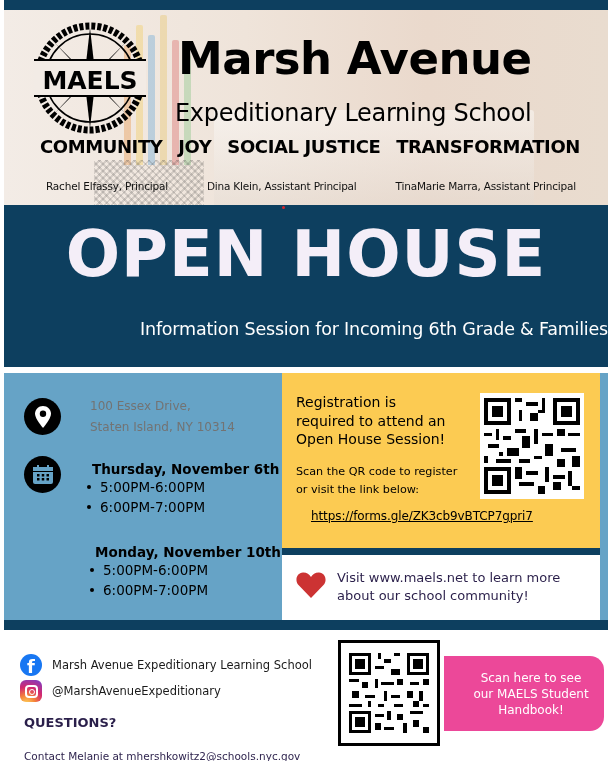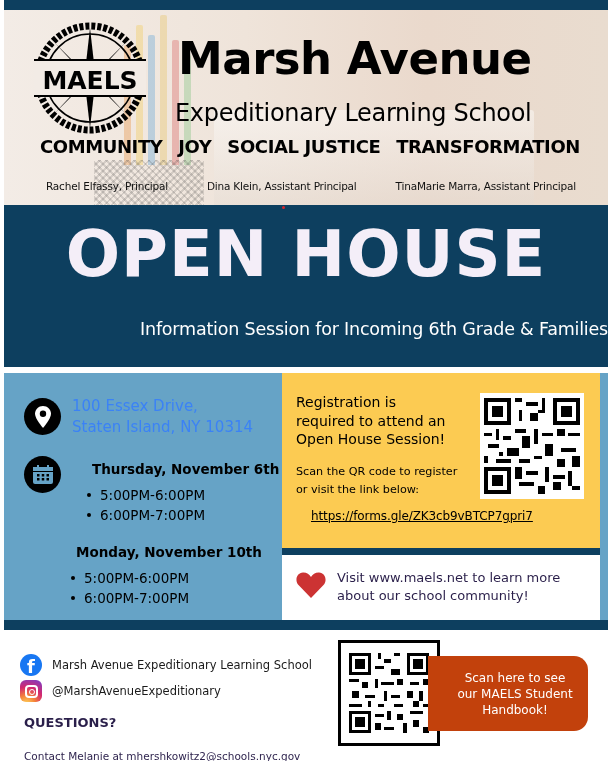--- a/index.html
+++ b/index.html
@@ -38,27 +38,27 @@
   .gap-white { left: 4px; top: 367px; width: 604px; height: 6px; background: #fff; }
 
   .blue-panel { left: 4px; top: 373px; width: 278px; height: 247px; background: #66a3c6; }
   .right-strip { left: 600px; top: 373px; width: 8px; height: 247px; background: #66a3c6; }
   .yellow-panel { left: 282px; top: 373px; width: 318px; height: 175px; background: #fccb52; }
   .navy-div { left: 282px; top: 548px; width: 318px; height: 7px; background: #0d3f5f; }
   .visit-box { left: 282px; top: 555px; width: 318px; height: 65px; background: #ffffff; }
   .navy-bottom { left: 4px; top: 620px; width: 604px; height: 10px; background: #0d3f5f; }
 
   .icon-circle { width: 37px; height: 37px; border-radius: 50%; background: #000; display: flex; align-items: center; justify-content: center; }
-  .addr { left: 72px; top: 396px; font-size: 15px; color: #3b82f6; line-height: 21px; }
+  .addr { left: 90px; top: 396px; font-size: 12px; color: #737373; line-height: 21px; }
   .day { font-weight: bold; font-size: 13.5px; color: #000; margin-left: 17px; }
-  .slots { list-style: none; margin-top: 8px; }
+  .slots { list-style: none; margin-top: 0; }
   .slots li { font-size: 13.5px; color: #000; line-height: 20px; padding-left: 25px; position: relative; }
   .slots li::before { content: ""; position: absolute; left: 12px; top: 8px; width: 4px; height: 4px; background: #000; border-radius: 50%; }
   .sched1 { left: 75px; top: 461px; }
-  .sched2 { left: 59px; top: 544px; }
+  .sched2 { left: 78px; top: 544px; }
 
   .reg-head { left: 296px; top: 393px; font-weight: normal; font-size: 14px; color: #000; line-height: 18.5px; }
   .reg-body { left: 296px; top: 463px; font-size: 11.2px; color: #000; line-height: 17.5px; }
   .reg-link { left: 296px; top: 509px; font-size: 12px; color: #000; text-decoration: underline; letter-spacing: -0.1px; margin-left: 15px; }
   .qr1 { left: 480px; top: 393px; width: 104px; height: 106px; background: #fff; padding: 4px; }
 
   .heart { left: 296px; top: 572px; width: 30px; height: 26px; }
   .visit-text { left: 337px; top: 569px; font-size: 13px; color: #2a1f4a; line-height: 18px; }
 
   .social-row { display: flex; align-items: center; gap: 10px; font-size: 11.5px; color: #1a1a1a; }
@@ -68,21 +68,21 @@
     display: flex; align-items: flex-end; justify-content: center; font-size: 18px; line-height: 1; overflow: hidden; }
   .ig-icon { width: 22px; height: 22px; border-radius: 6px;
     background: radial-gradient(circle at 30% 110%, #fdd85d 0%, #f5833a 30%, #d3286e 60%, #8a3ab9 90%);
     display: flex; align-items: center; justify-content: center; }
   .ig-icon .ring { width: 13px; height: 13px; border: 2px solid #fff; border-radius: 4px; position: relative; }
   .ig-icon .ring::after { content: ""; position: absolute; left: 2.5px; top: 2.5px; width: 4px; height: 4px; border: 1.6px solid #fff; border-radius: 50%; }
   .questions { left: 24px; top: 715px; font-weight: bold; font-size: 13px; color: #2a1f4a; }
   .contact { left: 24px; top: 738px; font-size: 10.5px; color: #2a1f4a; margin-top: 12px; }
 
   .qr2-frame { left: 338px; top: 640px; width: 102px; height: 106px; border: 3px solid #000; background: #fff; padding: 8px; }
-  .handbook-tab { left: 428px; top: 656px; width: 160px; height: 75px; background: #c2410c; border-radius: 0 14px 14px 0;
+  .handbook-tab { left: 444px; top: 656px; width: 160px; height: 75px; background: #ec4899; border-radius: 0 14px 14px 0;
     color: #fff; font-size: 12px; line-height: 16px; text-align: center; display: flex; align-items: center; justify-content: center; padding-left: 14px; }
 </style>
 </head>
 <body>
 
 <div class="abs top-bar"></div>
 
 <div class="abs hero">
   <div class="pencil" style="left:120px;height:120px;background:#e58c3a;"></div>
   <div class="pencil" style="left:132px;height:140px;background:#f2c94c;"></div>

